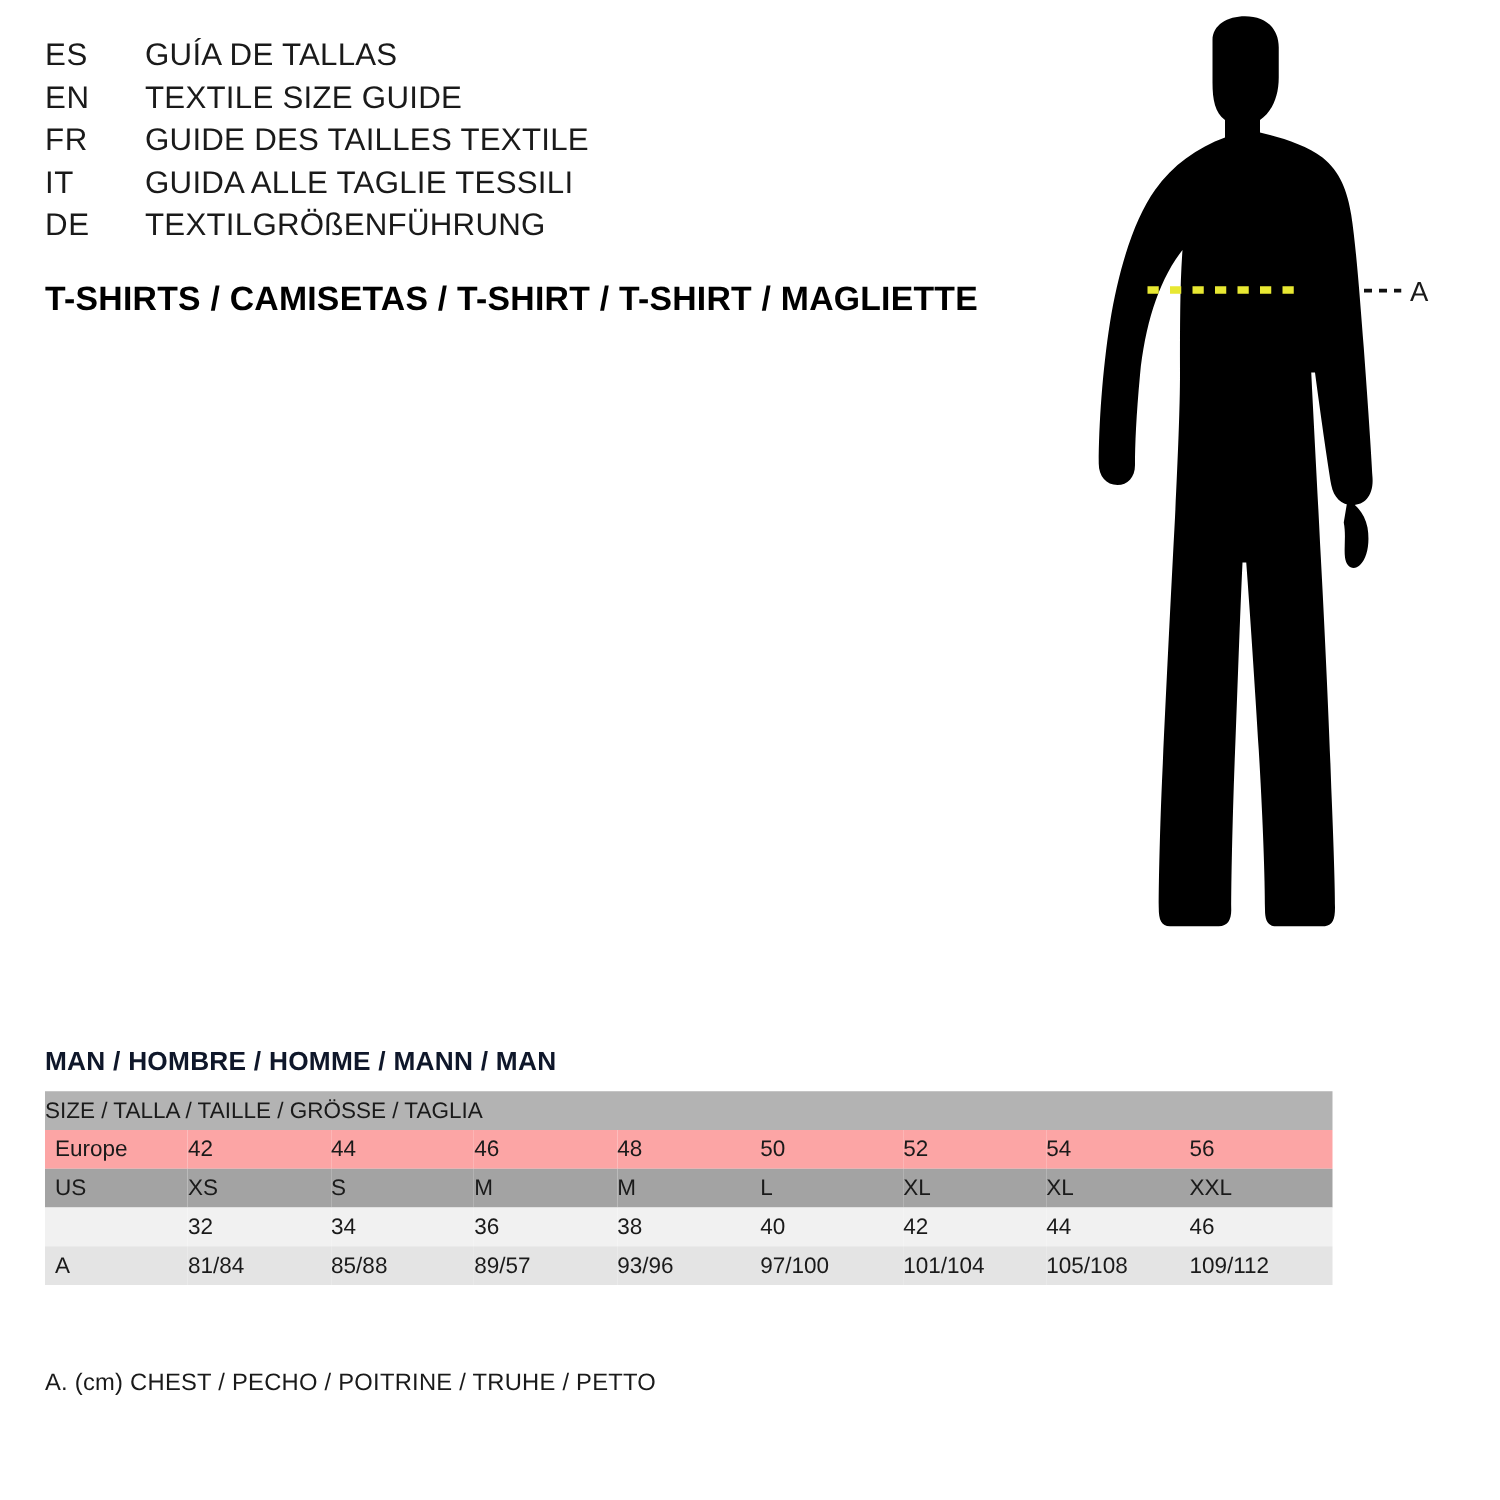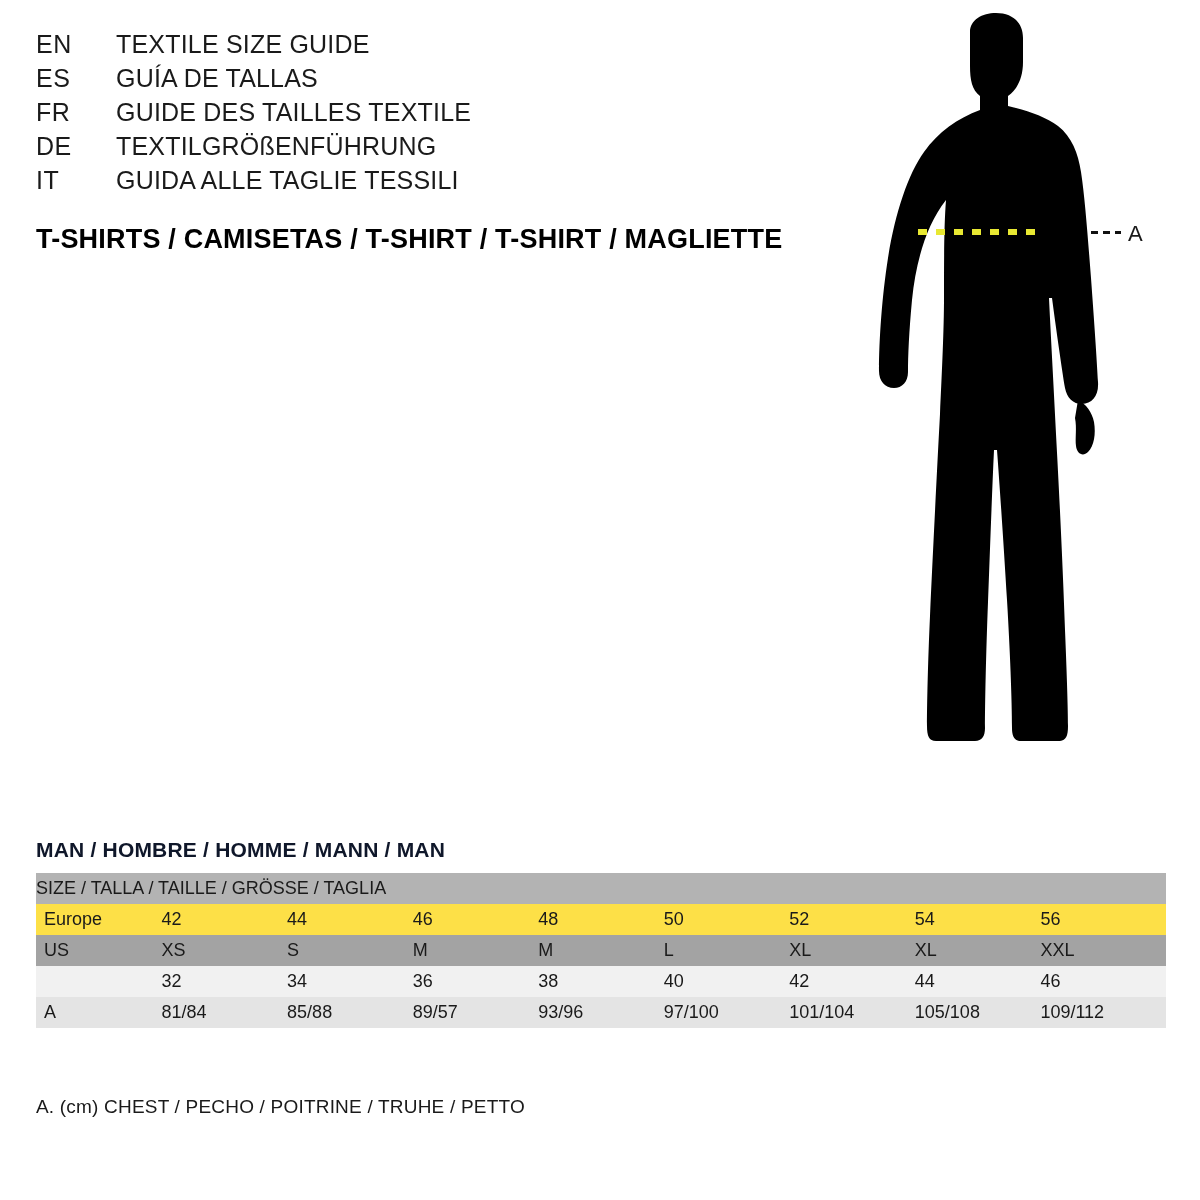--- a/index.html
+++ b/index.html
@@ -92,39 +92,39 @@
   }
   .gender-title {
     font-size: 21px;
     font-weight: bold;
     letter-spacing: 0.2px;
     margin-bottom: 11px;
     color: #0f172a;
   }
   table.size-table {
     border-collapse: collapse;
-    width: 1130px;
+    width: 1030px;
     table-layout: fixed;
   }
   table.size-table td {
     font-size: 18px;
     color: #1a1a1a;
     height: 31px;
     padding: 0;
     vertical-align: middle;
   }
   .row-head {
     background: #b3b3b3;
   }
   .row-head td {
     font-size: 18px;
     padding-left: 8px;
     height: 32px;
   }
-  .row-light { background: #fde047; }
+  .row-light { background: #fca5a5; }
   .row-mid   { background: #a3a3a3; }
   .row-lighter { background: #f1f1f1; padding-left: 48px; }
   .row-last  { background: #e4e4e4; }
   .c-label {
     width: 170px;
     padding-left: 8px !important;
     text-align: left;
   }
   .c-val {
   }
@@ -135,38 +135,38 @@
     font-size: 19px;
     letter-spacing: 0.2px;
     color: #1a1a1a;
   }
 </style>
 </head>
 <body>
 
 <div class="lang-block">
   <div class="lang-row">
+    <div class="lang-code">ES</div>
+    <div class="lang-text">GUÍA DE TALLAS</div>
+  </div>
+  <div class="lang-row">
     <div class="lang-code">EN</div>
     <div class="lang-text">TEXTILE SIZE GUIDE</div>
   </div>
   <div class="lang-row">
-    <div class="lang-code">ES</div>
-    <div class="lang-text">GUÍA DE TALLAS</div>
-  </div>
-  <div class="lang-row">
     <div class="lang-code">FR</div>
     <div class="lang-text">GUIDE DES TAILLES TEXTILE</div>
   </div>
   <div class="lang-row">
+    <div class="lang-code">IT</div>
+    <div class="lang-text">GUIDA ALLE TAGLIE TESSILI</div>
+  </div>
+  <div class="lang-row">
     <div class="lang-code">DE</div>
     <div class="lang-text">TEXTILGRÖßENFÜHRUNG</div>
-  </div>
-  <div class="lang-row">
-    <div class="lang-code">IT</div>
-    <div class="lang-text">GUIDA ALLE TAGLIE TESSILI</div>
   </div>
 </div>
 
 <div class="category-block">
   <div class="category-line">T-SHIRTS / CAMISETAS / T-SHIRT / T-SHIRT / MAGLIETTE</div>
 </div>
 
 <div class="figure-wrap">
   <svg width="360" height="790" viewBox="0 0 360 790" xmlns="http://www.w3.org/2000/svg">
     <path fill="#000000" d="

